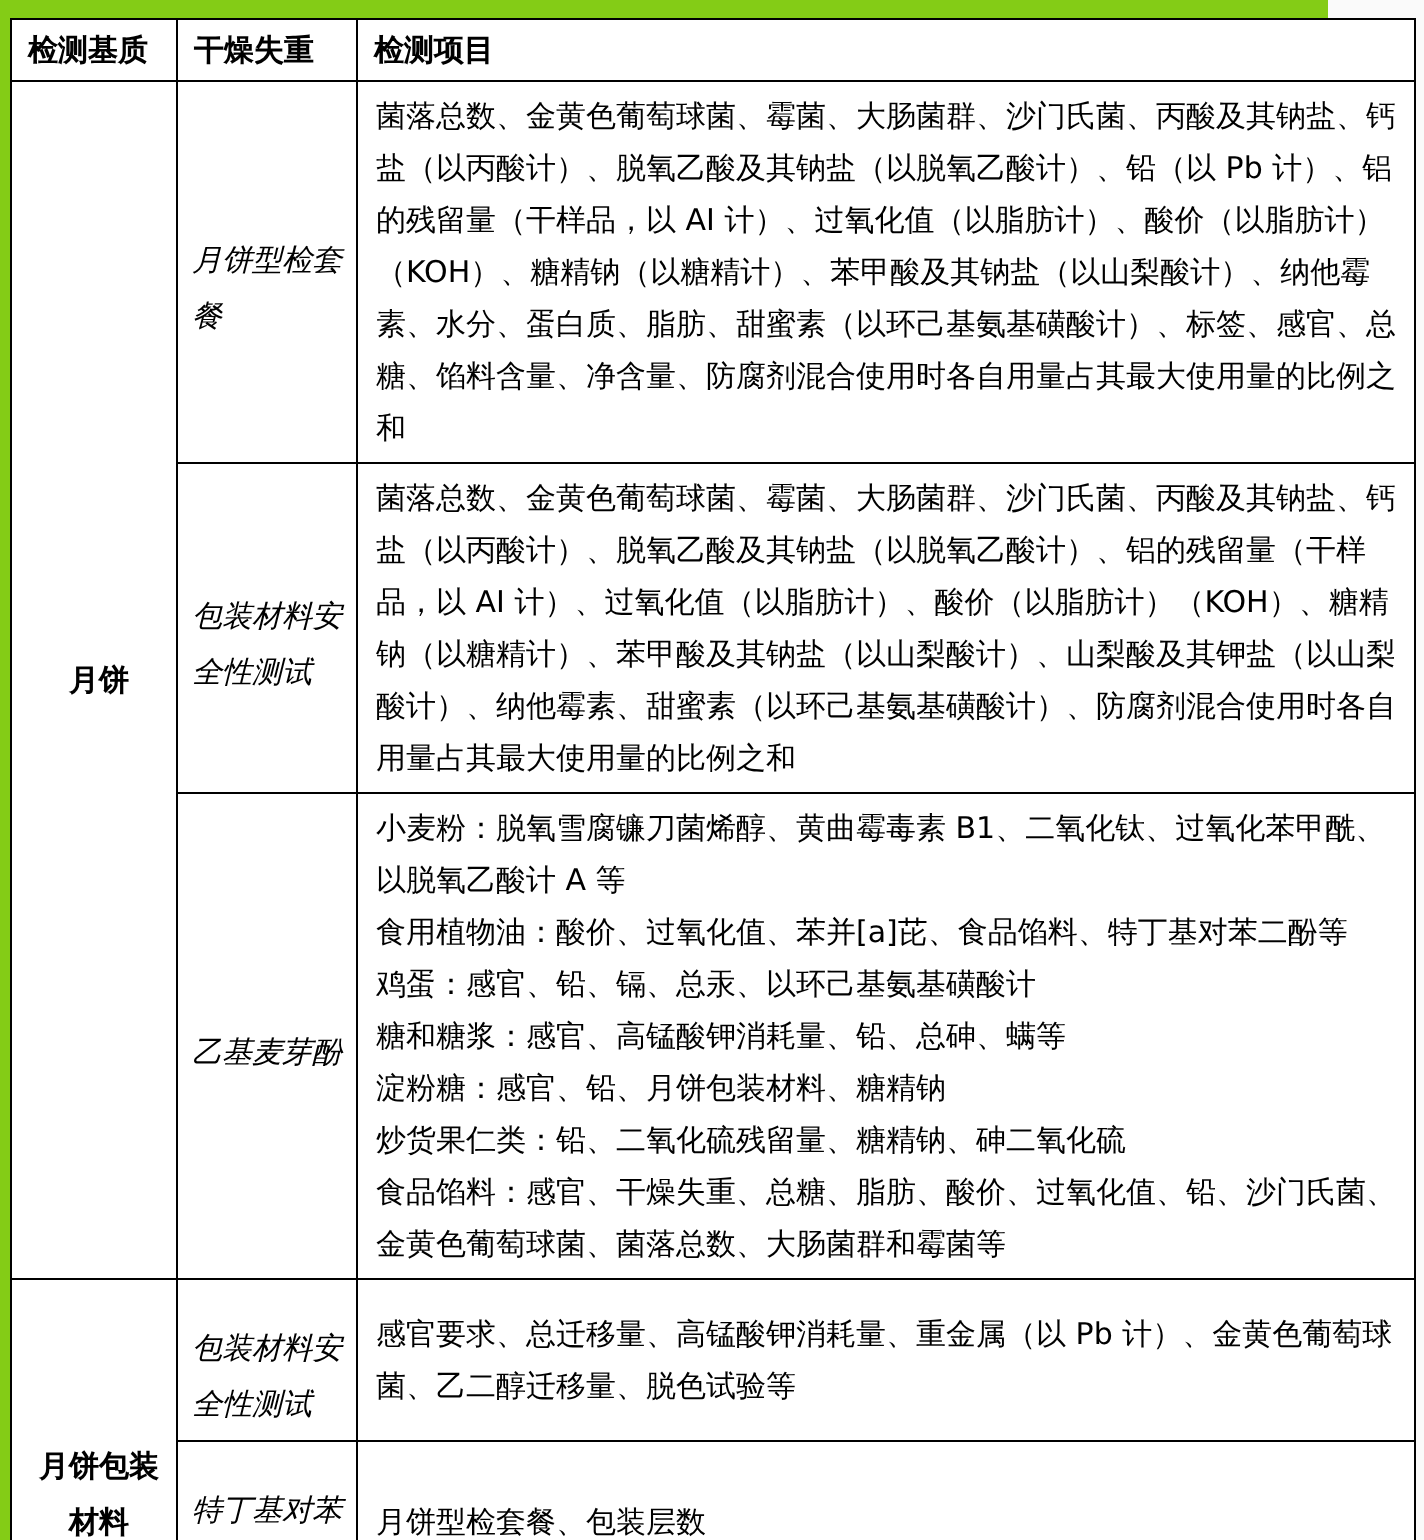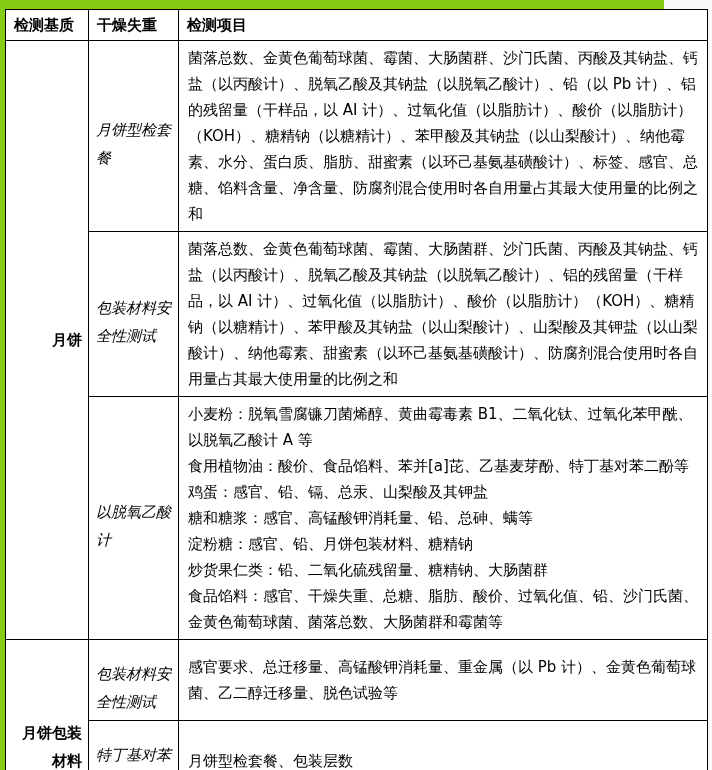--- a/index.html
+++ b/index.html
@@ -32,21 +32,21 @@
     font-weight: bold;
     text-align: left;
     height: 31px;
     padding: 4px 6px 4px 8px;
     line-height: 20px;
   }
   td.matrix-cell {
     font-weight: bold;
     padding: 4px 6px 4px 11px;
     line-height: 28px;
-    text-align: right;
+    text-align: center;
   }
   td.package-cell {
     padding: 20px 5px 4px 7px;
     line-height: 28px;
     font-style: italic;
   }
   td.items-cell {
     padding: 4px 8px 4px 9px;
     line-height: 26px;
     vertical-align: middle;
@@ -81,28 +81,28 @@
       <tr class="row-1">
         <td class="matrix-cell" rowspan="3">月饼</td>
         <td class="package-cell">月饼型检套餐</td>
         <td class="items-cell">菌落总数、金黄色葡萄球菌、霉菌、大肠菌群、沙门氏菌、丙酸及其钠盐、钙盐（以丙酸计）、脱氧乙酸及其钠盐（以脱氧乙酸计）、铅（以 Pb 计）、铝的残留量（干样品，以 AI 计）、过氧化值（以脂肪计）、酸价（以脂肪计）（KOH）、糖精钠（以糖精计）、苯甲酸及其钠盐（以山梨酸计）、纳他霉素、水分、蛋白质、脂肪、甜蜜素（以环己基氨基磺酸计）、标签、感官、总糖、馅料含量、净含量、防腐剂混合使用时各自用量占其最大使用量的比例之和</td>
       </tr>
       <tr class="row-2">
         <td class="package-cell">包装材料安全性测试</td>
         <td class="items-cell">菌落总数、金黄色葡萄球菌、霉菌、大肠菌群、沙门氏菌、丙酸及其钠盐、钙盐（以丙酸计）、脱氧乙酸及其钠盐（以脱氧乙酸计）、铝的残留量（干样品，以 AI 计）、过氧化值（以脂肪计）、酸价（以脂肪计）（KOH）、糖精钠（以糖精计）、苯甲酸及其钠盐（以山梨酸计）、山梨酸及其钾盐（以山梨酸计）、纳他霉素、甜蜜素（以环己基氨基磺酸计）、防腐剂混合使用时各自用量占其最大使用量的比例之和</td>
       </tr>
       <tr class="row-3">
-        <td class="package-cell">以脱氧乙酸计</td>
+        <td class="package-cell">乙基麦芽酚</td>
         <td class="items-cell">
           <div class="item-line">小麦粉：脱氧雪腐镰刀菌烯醇、黄曲霉毒素 B1、二氧化钛、过氧化苯甲酰、以脱氧乙酸计 A 等</div>
-          <div class="item-line">食用植物油：酸价、食品馅料、苯并[a]芘、乙基麦芽酚、特丁基对苯二酚等</div>
-          <div class="item-line">鸡蛋：感官、铅、镉、总汞、山梨酸及其钾盐</div>
+          <div class="item-line">食用植物油：酸价、过氧化值、苯并[a]芘、食品馅料、特丁基对苯二酚等</div>
+          <div class="item-line">鸡蛋：感官、铅、镉、总汞、以环己基氨基磺酸计</div>
           <div class="item-line">糖和糖浆：感官、高锰酸钾消耗量、铅、总砷、螨等</div>
           <div class="item-line">淀粉糖：感官、铅、月饼包装材料、糖精钠</div>
-          <div class="item-line">炒货果仁类：铅、二氧化硫残留量、糖精钠、大肠菌群</div>
+          <div class="item-line">炒货果仁类：铅、二氧化硫残留量、糖精钠、砷二氧化硫</div>
           <div class="item-line">食品馅料：感官、干燥失重、总糖、脂肪、酸价、过氧化值、铅、沙门氏菌、金黄色葡萄球菌、菌落总数、大肠菌群和霉菌等</div>
         </td>
       </tr>
       <tr class="row-4">
         <td class="matrix-cell" rowspan="3">月饼包装材料</td>
         <td class="package-cell">包装材料安全性测试</td>
         <td class="items-cell">感官要求、总迁移量、高锰酸钾消耗量、重金属（以 Pb 计）、金黄色葡萄球菌、乙二醇迁移量、脱色试验等</td>
       </tr>
       <tr class="row-5">
         <td class="package-cell">特丁基对苯二酚等</td>

